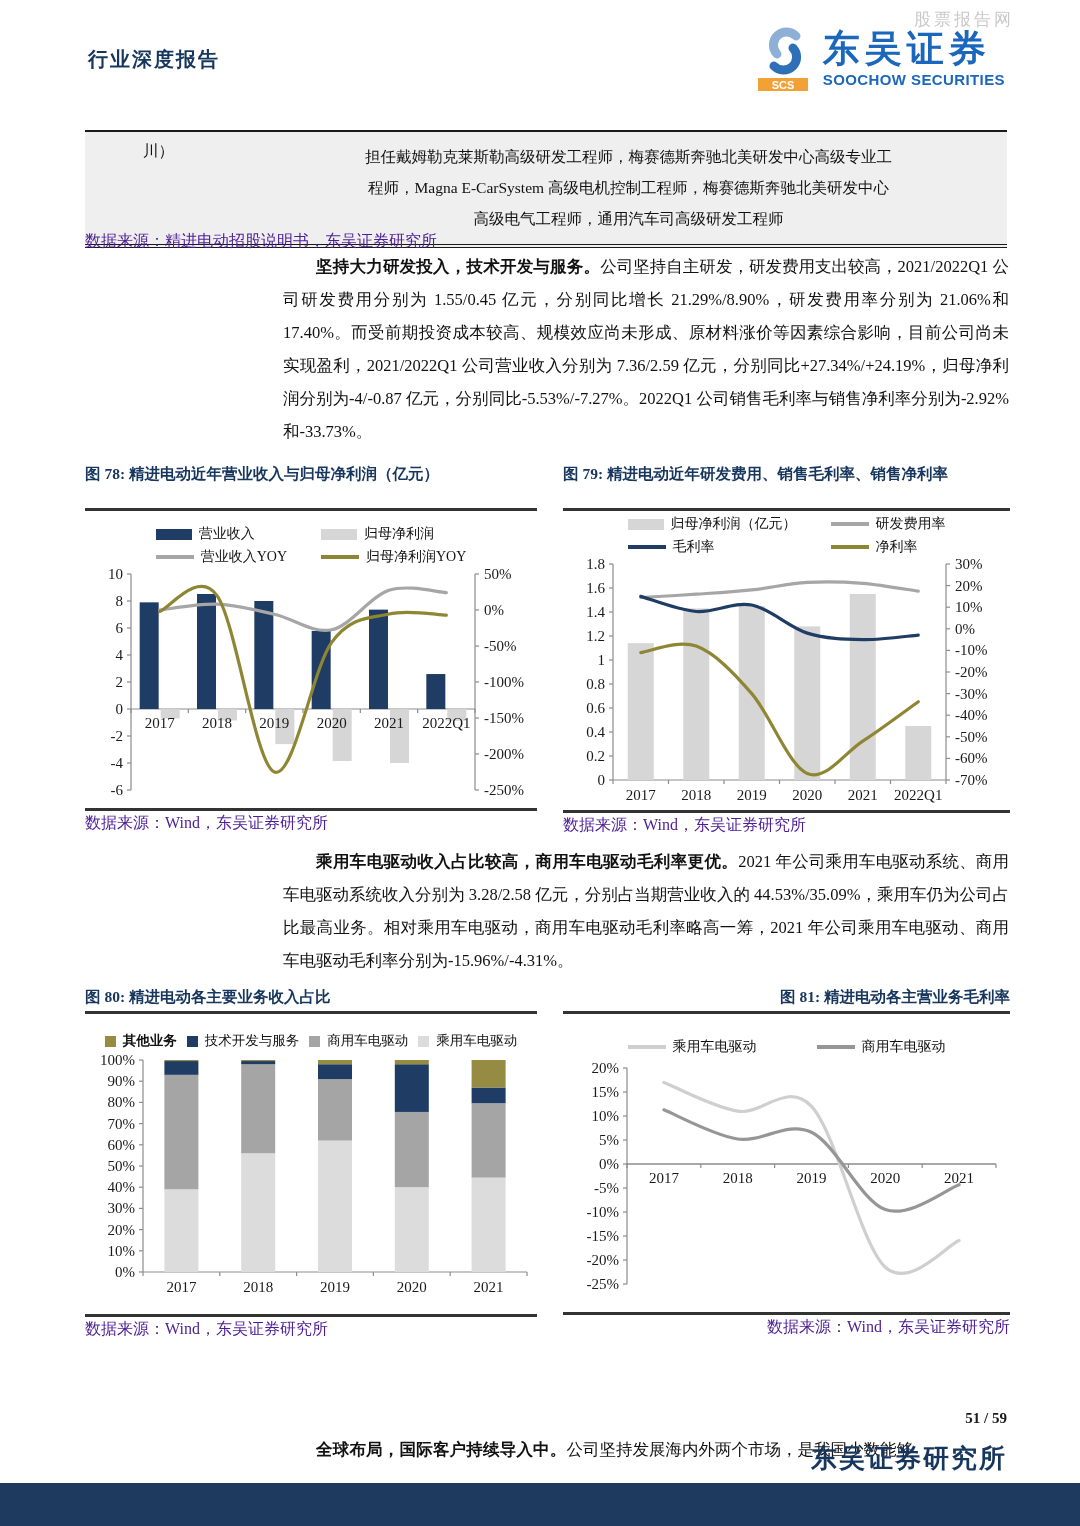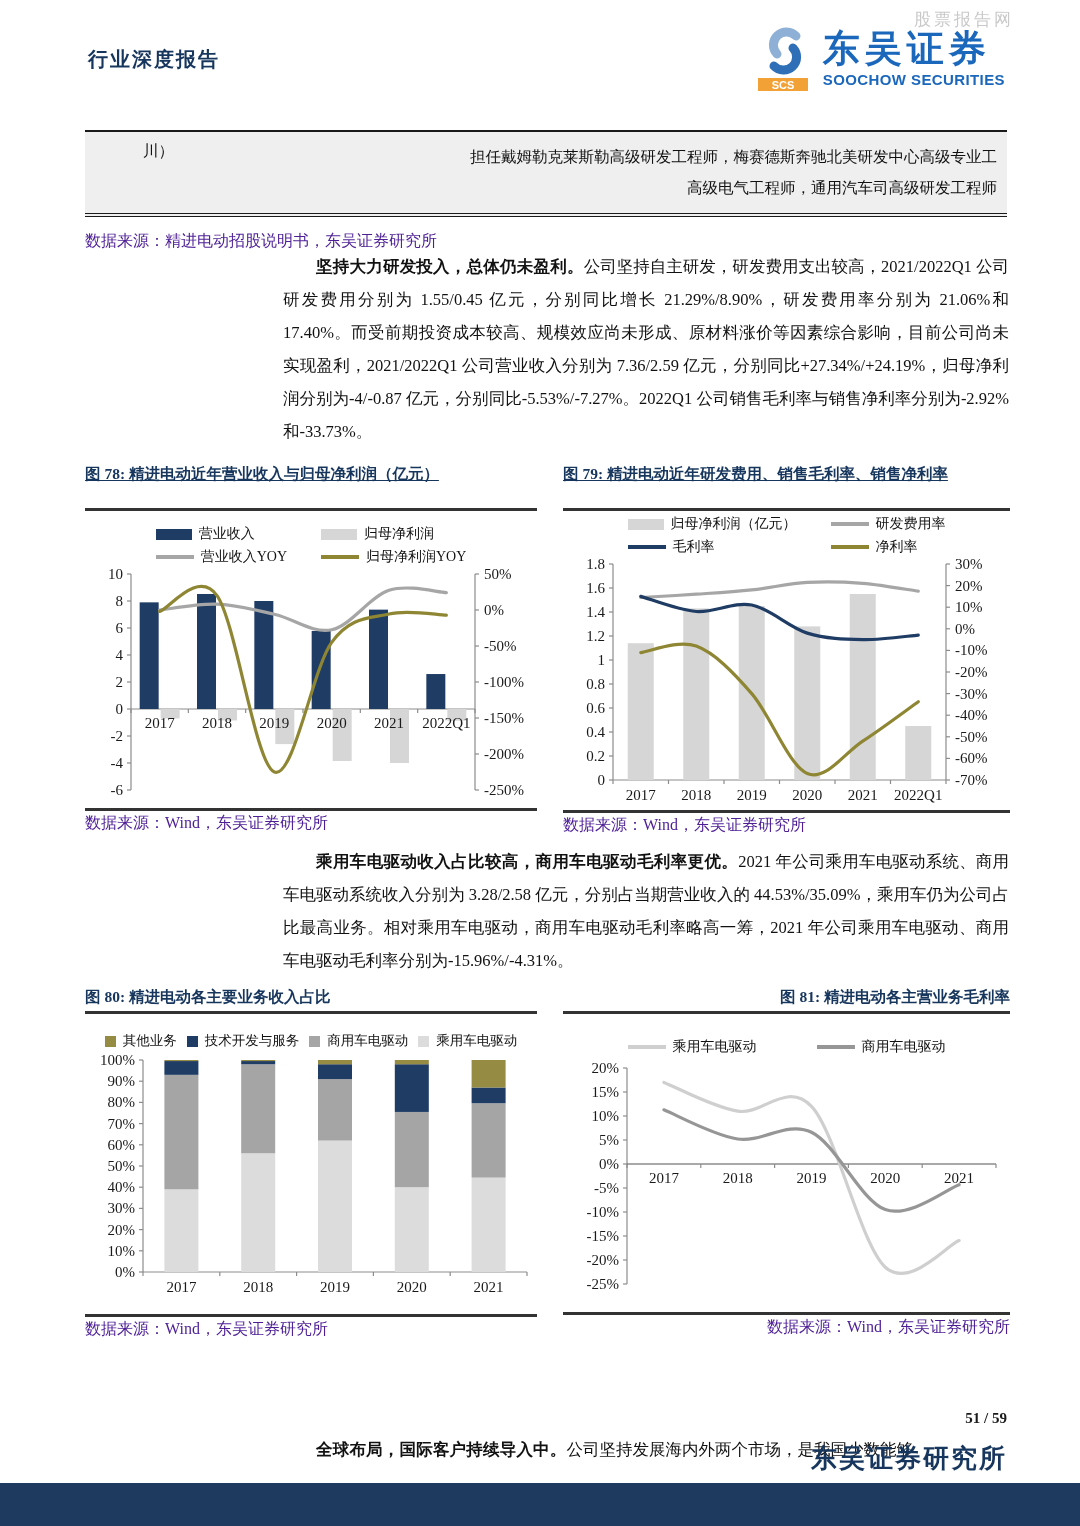--- a/index.html
+++ b/index.html
@@ -8,36 +8,36 @@
   .watermark{position:absolute;top:8px;right:66px;color:#c9c9c9;font-size:17px;letter-spacing:3px;}
   .report-type{position:absolute;left:88px;top:46px;color:#17365d;font-weight:bold;font-size:20px;letter-spacing:2px;}
   .logo{position:absolute;right:75px;top:26px;display:flex;align-items:center;gap:10px;}
   .logo-cn{color:#1b67bc;font-weight:bold;font-size:37px;letter-spacing:5px;line-height:1.05;
            font-family:"Liberation Sans",sans-serif;}
   .logo-en{color:#1b67bc;font-size:15px;font-weight:600;letter-spacing:0.4px;margin-top:2px;
            font-family:"Liberation Sans",sans-serif;}
   .ptable{position:absolute;left:85px;top:130px;width:922px;background:#efefef;display:flex;
           border-top:2.5px solid #1a1a1a;border-bottom:4px double #1a1a1a;box-sizing:border-box;}
   .pt-left{width:175px;padding:9px 0 0 58px;font-size:15.5px;box-sizing:border-box;}
-  .pt-right{flex:1;text-align:right;padding:9px 10px 10px 0;font-size:15.5px;line-height:31px;}
+  .pt-right{flex:1;text-align:center;padding:9px 10px 10px 0;font-size:15.5px;line-height:31px;}
   .src{font-size:16px;color:#4c1d95;}
   .src1{position:absolute;left:85px;top:231px;}
   .para{position:absolute;left:283px;width:726px;font-size:16.5px;line-height:33px;
         text-align:justify;text-indent:33px;margin:0;}
   .p1{top:250px;}
   .p2{top:845px;}
   .p3{top:1433px;text-align:left;}
   .para b{letter-spacing:0.2px;}
   .figcol{position:absolute;}
   .fig78{left:85px;top:462px;width:452px;}
   .fig79{left:563px;top:462px;width:447px;}
   .fig80{left:85px;top:985px;width:452px;}
   .fig81{left:563px;top:985px;width:447px;text-align:right;}
   .fig-title{color:#17365d;font-weight:bold;font-size:15.5px;line-height:24px;}
-  .tb1{min-height:46px;text-decoration:underline;}
+  .tb1{min-height:46px;}
   .tb2{min-height:26px;}
   .rule{height:3px;background:#333;}
   .legend{display:grid;justify-content:center;column-gap:34px;row-gap:1px;}
   .lg-item{display:flex;align-items:center;gap:7px;font-size:14px;white-space:nowrap;line-height:22px;}
   .sw-bar{display:inline-block;width:36px;height:11px;}
   .sw-line{display:inline-block;width:38px;height:3.5px;}
   .sw-square{display:inline-block;width:11px;height:11px;}
   .lgm1{margin-top:12px;}
   .lgm2{margin-top:2px;}
   .lgm3{margin-top:16px;margin-bottom:2px;}
@@ -70,26 +70,27 @@
     <div>
       <div class="logo-cn">东吴证券</div>
       <div class="logo-en">SOOCHOW SECURITIES</div>
     </div>
   </div>
 
   <div class="ptable">
     <div class="pt-left">川）</div>
     <div class="pt-right">
       <div>担任戴姆勒克莱斯勒高级研发工程师，梅赛德斯奔驰北美研发中心高级专业工</div>
+      <div>程师，Magna E-CarSystem 高级电机控制工程师，梅赛德斯奔驰北美研发中心</div>
       <div>高级电气工程师，通用汽车司高级研发工程师</div>
     </div>
   </div>
   <div class="src src1">数据来源：精进电动招股说明书，东吴证券研究所</div>
 
-  <p class="para p1"><b>坚持大力研发投入，总体仍未盈利。</b><span>公司坚持自主研发，研发费用支出较高，2021/2022Q1 公司研发费用分别为 1.55/0.45 亿元，分别同比增长 21.29%/8.90%，研发费用率分别为 21.06%和 17.40%。而受前期投资成本较高、规模效应尚未形成、原材料涨价等因素综合影响，目前公司尚未实现盈利，2021/2022Q1 公司营业收入分别为 7.36/2.59 亿元，分别同比+27.34%/+24.19%，归母净利润分别为-4/-0.87 亿元，分别同比-5.53%/-7.27%。2022Q1 公司销售毛利率与销售净利率分别为-2.92%和-33.73%。</span></p>
+  <p class="para p1"><b>坚持大力研发投入，技术开发与服务。</b><span>公司坚持自主研发，研发费用支出较高，2021/2022Q1 公司研发费用分别为 1.55/0.45 亿元，分别同比增长 21.29%/8.90%，研发费用率分别为 21.06%和 17.40%。而受前期投资成本较高、规模效应尚未形成、原材料涨价等因素综合影响，目前公司尚未实现盈利，2021/2022Q1 公司营业收入分别为 7.36/2.59 亿元，分别同比+27.34%/+24.19%，归母净利润分别为-4/-0.87 亿元，分别同比-5.53%/-7.27%。2022Q1 公司销售毛利率与销售净利率分别为-2.92%和-33.73%。</span></p>
 
   <div class="figcol fig78">
     <div class="fig-title tb1">图 78:  精进电动近年营业收入与归母净利润（亿元）</div>
     <div class="rule"></div>
     <div class="legend lgm1" style="grid-template-columns: repeat(2, auto);">
         <span class="lg-item">
           <span class="sw-bar" style="background: rgb(31, 60, 100);"></span>
           <span>营业收入</span>
         </span>
         <span class="lg-item">
@@ -270,21 +271,21 @@
     <div class="rule"></div>
     <div class="src fig-src">数据来源：Wind，东吴证券研究所</div>
   </div>
 
   <p class="para p2"><b>乘用车电驱动收入占比较高，商用车电驱动毛利率更优。</b><span>2021 年公司乘用车电驱动系统、商用车电驱动系统收入分别为 3.28/2.58 亿元，分别占当期营业收入的 44.53%/35.09%，乘用车仍为公司占比最高业务。相对乘用车电驱动，商用车电驱动毛利率略高一筹，2021 年公司乘用车电驱动、商用车电驱动毛利率分别为-15.96%/-4.31%。</span></p>
 
   <div class="figcol fig80">
     <div class="fig-title tb2">图 80:  精进电动各主要业务收入占比</div>
     <div class="rule"></div>
     <div class="legend lgm3" style="grid-template-columns: repeat(4, auto); column-gap: 10px;">
-        <span class="lg-item" style="font-size: 13.5px;">
+        <span class="lg-item" style="font-size: 13.5px; font-weight: bold;">
           <span class="sw-square" style="background: rgb(149, 139, 66);"></span>
           <span>其他业务</span>
         </span>
         <span class="lg-item" style="font-size: 13.5px;">
           <span class="sw-square" style="background: rgb(31, 60, 100);"></span>
           <span>技术开发与服务</span>
         </span>
         <span class="lg-item" style="font-size: 13.5px;">
           <span class="sw-square" style="background: rgb(165, 165, 165);"></span>
           <span>商用车电驱动</span>

